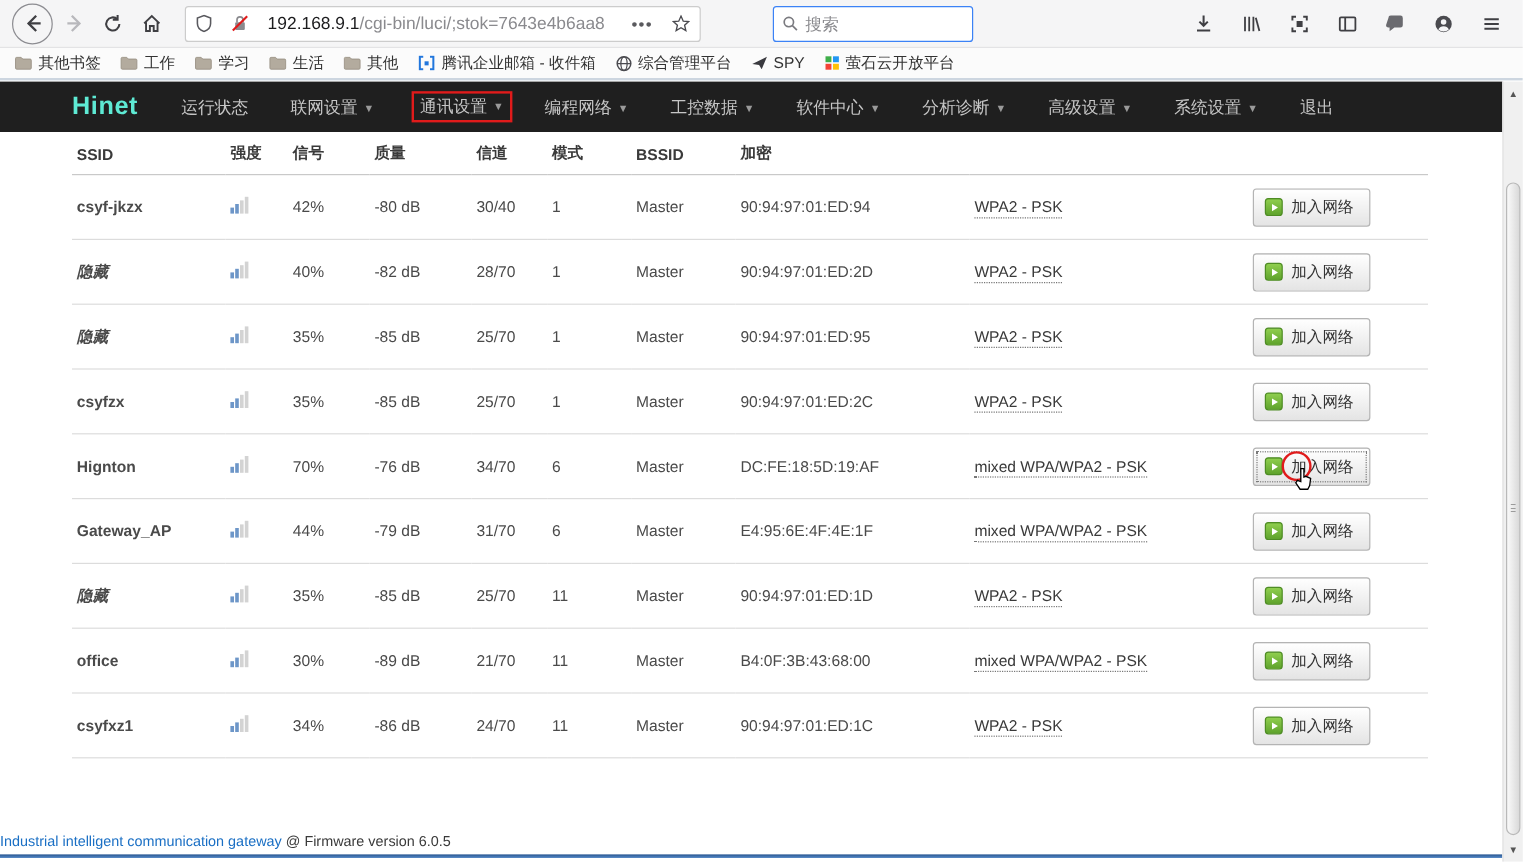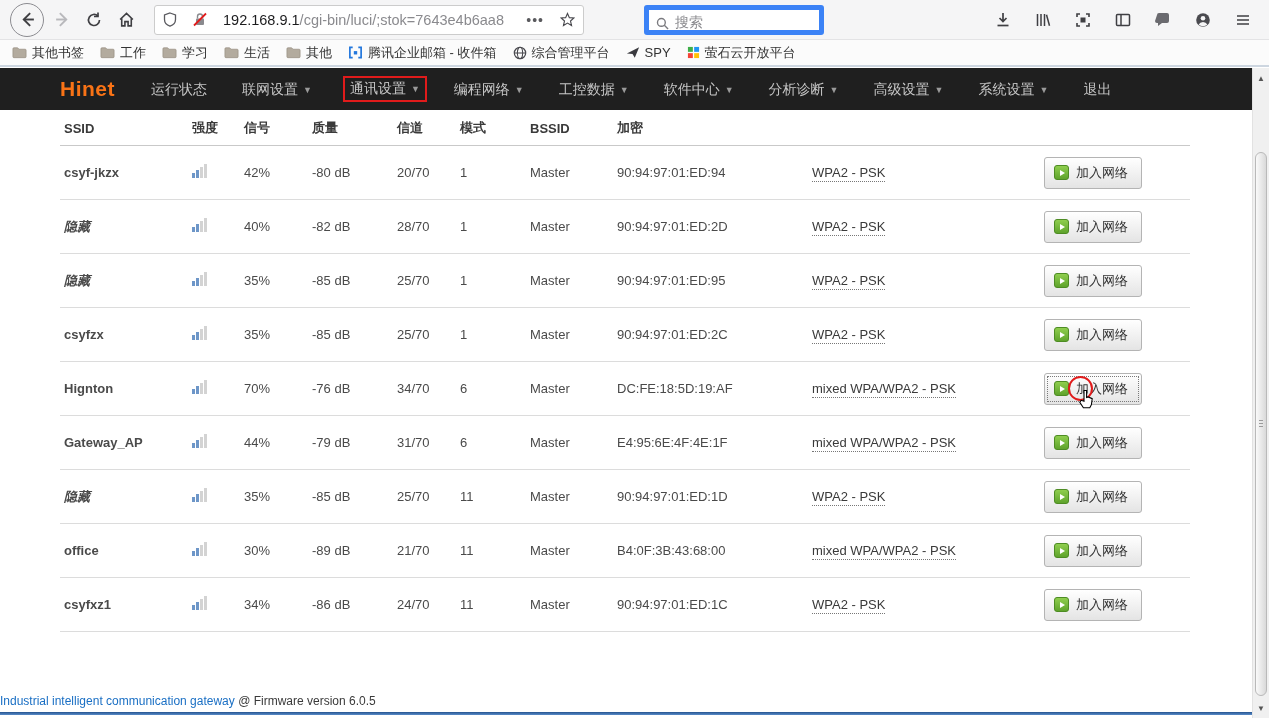--- a/index.html
+++ b/index.html
@@ -8,33 +8,33 @@
   
   .toolbar { height:40px; background:#f5f5f6; display:flex; align-items:center; padding:0 10px; border-bottom:1px solid #e3e3e5; }
   .tb-btn { width:32px; height:32px; display:flex; align-items:center; justify-content:center; color:#3f3f43; flex:0 0 auto; border-radius:3px; }
   .tb-btn svg { display:block; }
   .back-circle { border:1px solid #8c8c91; border-radius:50%; width:34px; height:34px; margin-right:2px; }
   .disabled { color:#b8b8bc; }
   .urlbar { width:430px; height:30px; margin-left:12px; background:#fff; border:1px solid #ccc; border-radius:3px; display:flex; align-items:center; padding:0 8px; gap:16px; }
   .url-text { flex:1; font-size:14.5px; white-space:nowrap; overflow:hidden; color:#1c1c1e; }
   .url-text .path { color:#8a8a8e; }
   .url-dots { color:#5a5a5e; font-size:14px; letter-spacing:1px; }
-  .searchbox { width:180px; height:30px; margin-left:60px; background:#fff; border:5px solid #3b82f6; border-radius:3px; display:flex; align-items:flex-end; padding:0 7px; gap:6px; }
+  .searchbox { width:167px; height:30px; margin-left:60px; background:#fff; border:1px solid #3b82f6; border-radius:3px; display:flex; align-items:center; padding:0 7px; gap:6px; }
   .searchbox input { border:none; outline:none; width:110px; font-size:14px; color:#444; background:transparent; font-family:inherit; }
   .searchbox input::placeholder { color:#8a8a8e; }
   .tb-right { margin-left:auto; display:flex; align-items:center; gap:8px; }
 
   .bookmarksbar { height:27px; background:#fbfbfb; display:flex; align-items:center; padding:0 6px; gap:4px; border-bottom:2px solid #cdd6e0; }
   .bm { display:flex; align-items:center; gap:5px; padding:2px 6px; font-size:13px; color:#333; white-space:nowrap; border-radius:2px; }
   .bm svg { display:block; }
 
   
   .page { position:absolute; left:0; top:68px; right:17px; bottom:0; background:#fff; }
   .navbar { height:42px; background:#1f1f1f; display:flex; align-items:center; padding-left:60px; }
-  .brand { color:#f97316; font-size:21px; font-weight:bold; margin-right:32px; letter-spacing:.5px; }
+  .brand { color:#5eead4; font-size:21px; font-weight:bold; margin-right:32px; letter-spacing:.5px; }
   .nav-item { display:flex; align-items:center; gap:5px; color:#c6c6c6; font-size:14px; margin-right:27px; cursor:pointer; padding:3px 4px; }
   .nav-item .caret { font-size:9px; color:#9a9a9a; }
   .nav-item.boxed { border:2px solid #e01b1b; padding:2px 5px; margin-right:23px; }
 
   .content { position:relative; height:calc(100% - 42px);border-radius:11px; }
   table.scan { border-collapse:collapse; table-layout:fixed; width:1130px; margin:0 0 0 60px; }
   table.scan th { text-align:left; font-size:13px; color:#3a3a3a; font-weight:bold; padding:9px 4px 8px 4px; border-bottom:1px solid #c9c9c9; }
   table.scan td { font-size:13px; color:#4a4a4a; padding:4px; height:54px; border-bottom:1px solid #dcdcdc; vertical-align:middle; }
   td.ssid { font-weight:bold; color:#262626; }
   tr.hidden-ssid td.ssid { font-style:italic; }
@@ -327,21 +327,21 @@
     <td>
       <span class="sigbars">
                 <i class="on"></i>
                 <i class="on"></i>
                 <i></i>
                 <i></i>
               </span>
     </td>
     <td>42%</td>
     <td>-80 dB</td>
-    <td>20/70</td>
+    <td>30/40</td>
     <td>1</td>
     <td>Master</td>
     <td class="bssid">90:94:97:01:ED:94</td>
     <td><span class="enc">WPA2 - PSK</span></td>
     <td>
       <span class="btn-wrap">
         <button class="join-btn">
           <span class="play"></span>
           <span>加入网络</span>
         </button>

